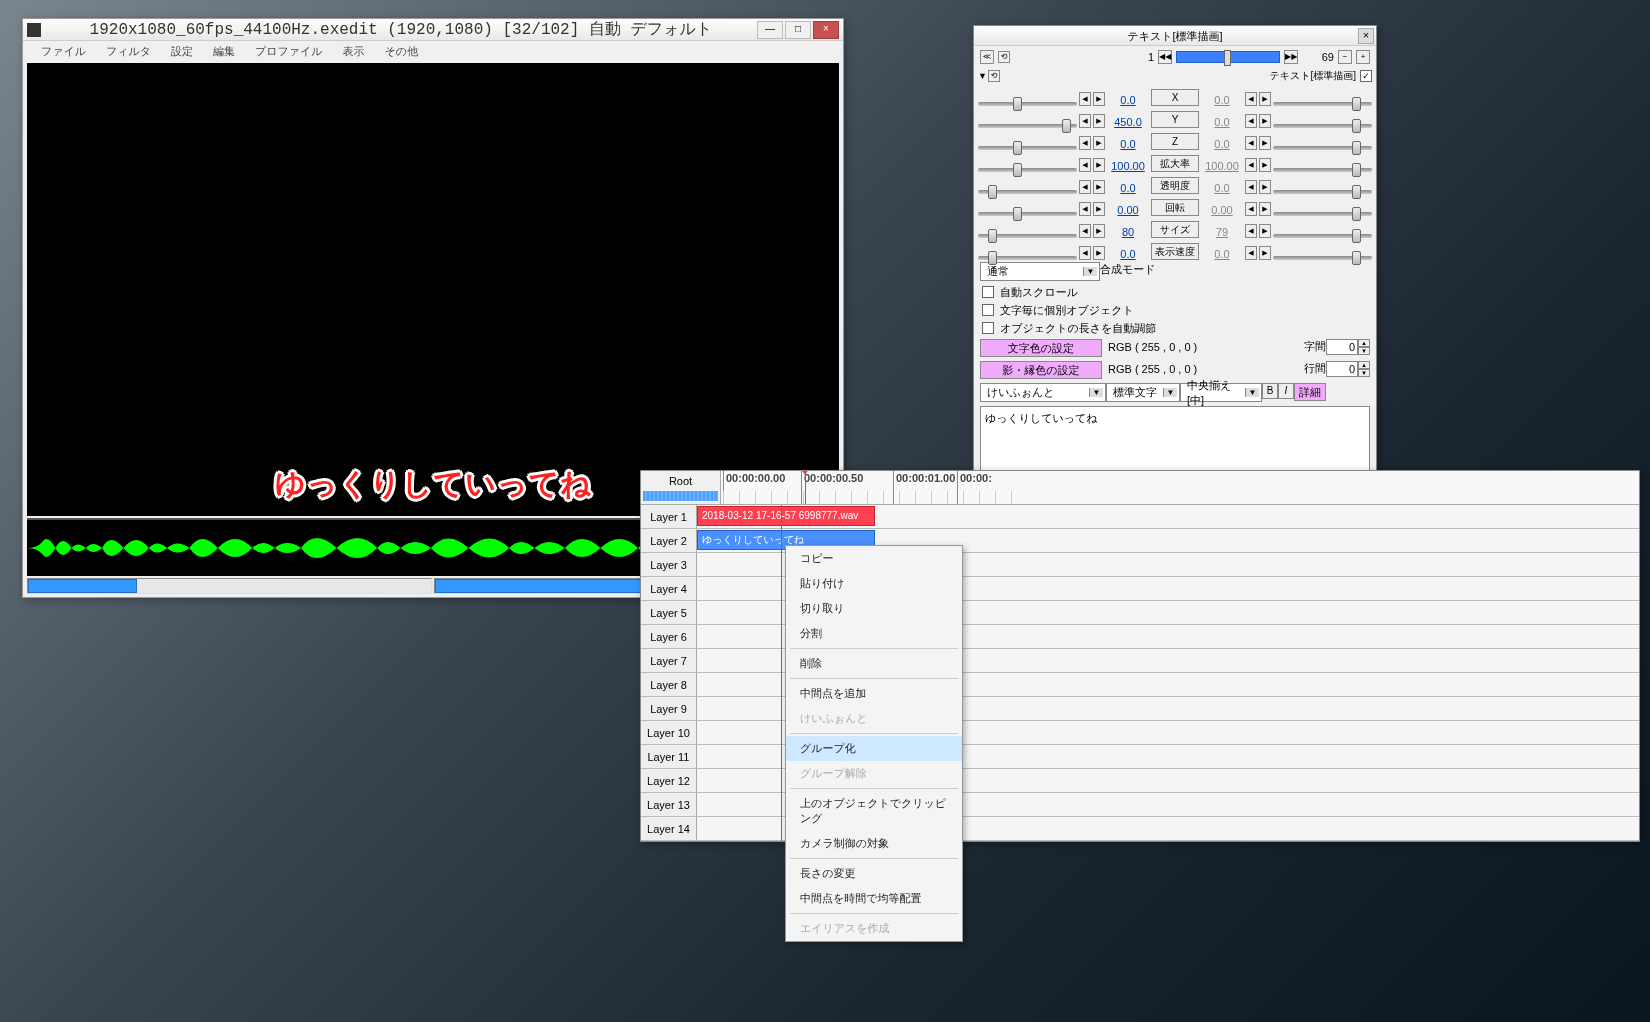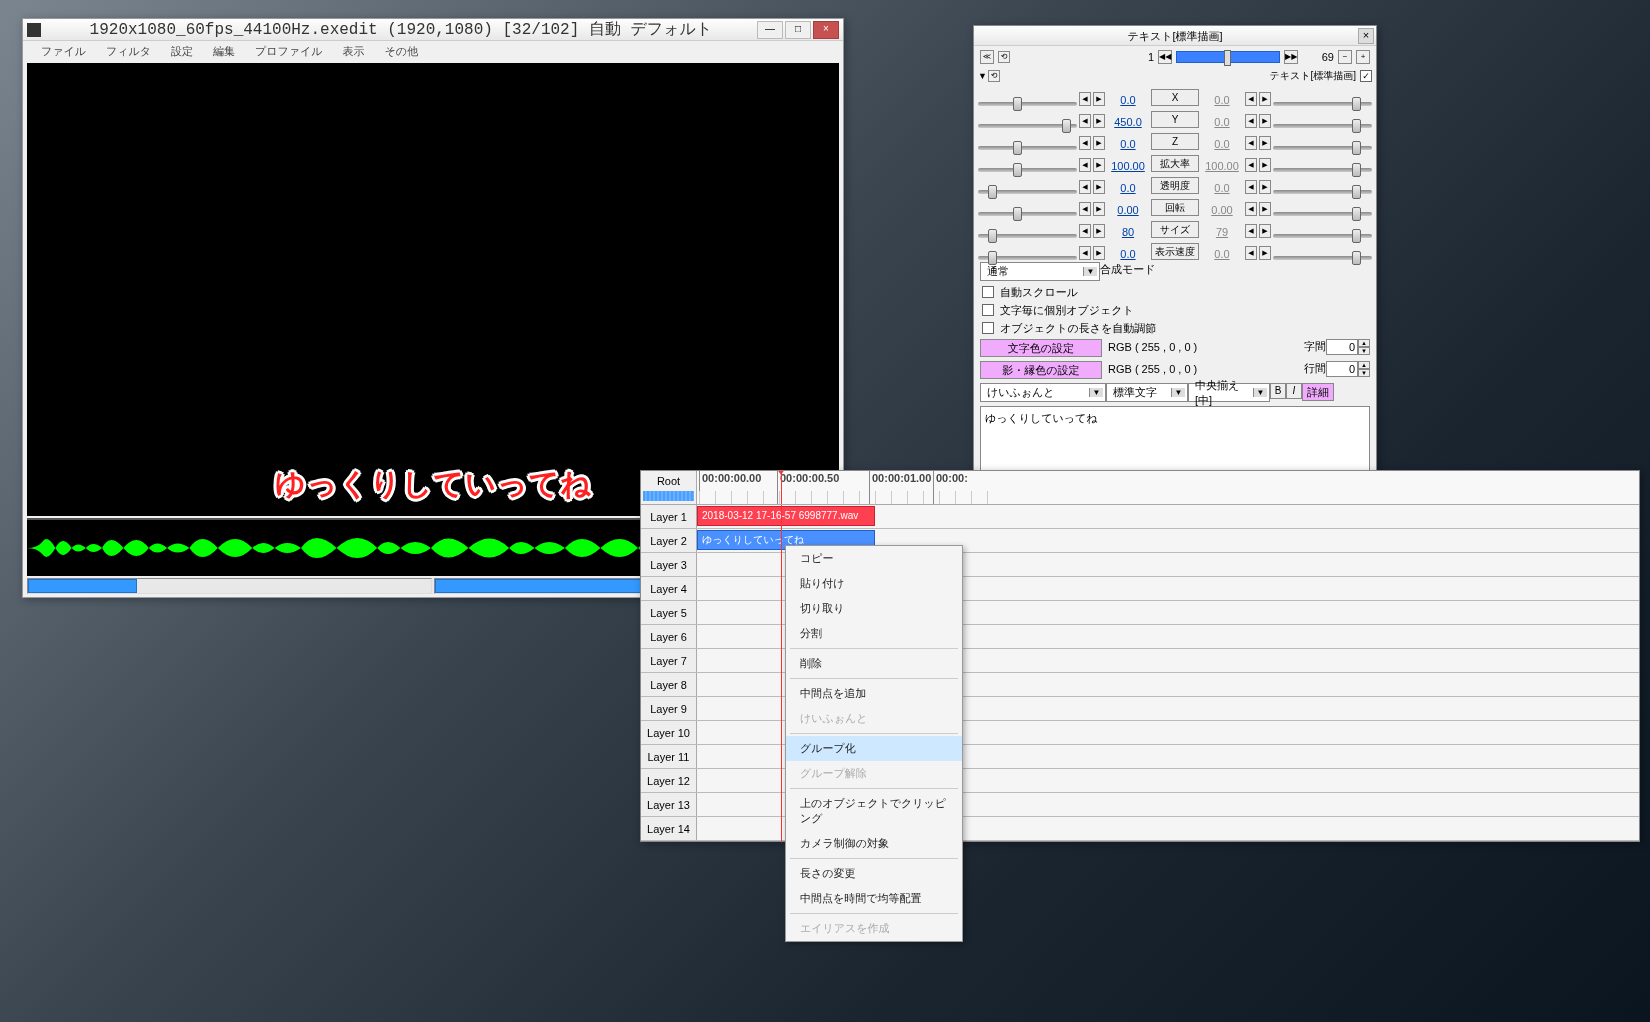--- a/index.html
+++ b/index.html
@@ -18,21 +18,21 @@
 .preview-text { position: absolute; left: 248px; top: 401px; font-size: 30px; color: #ff2020; font-weight: 900; text-shadow: -2px -2px 0 #fff, 2px -2px 0 #fff, -2px 2px 0 #fff, 2px 2px 0 #fff, -3px 0 0 #fff, 3px 0 0 #fff, 0 -3px 0 #fff, 0 3px 0 #fff; font-family: "Arial Black", sans-serif; letter-spacing: 1px; }
 .waveform-strip { height: 58px; background: #000; margin: 0 4px; border-top: 2px solid #555; display: flex; align-items: center; overflow: hidden; }
 .wave { width: 100%; height: 48px; }
 .scrollbar-main { height: 16px; margin: 2px 4px; background: #e8e8e8; display: flex; }
 .sb-track { flex: 1; border: 1px inset #ddd; }
 .sb-thumb { height: 100%; background: #3399ff; border: 1px solid #2070cc; }
 
 
 .timeline-window { position: absolute; left: 640px; top: 470px; width: 1000px; background: #f0f0f0; border: 1px solid #888; box-shadow: 2px 2px 8px rgba(0,0,0,0.3); }
 .tl-header { height: 34px; display: flex; border-bottom: 1px solid #aaa; }
-.tl-root { width: 56px; border-right: 1px solid #aaa; text-align: center; line-height: 16px; padding-top: 2px; }
+.tl-root { width: 80px; border-right: 1px solid #aaa; text-align: center; line-height: 16px; padding-top: 2px; }
 .tl-root-bar { height: 10px; background: repeating-linear-gradient(90deg, #4aa0ff 0 2px, #6ab0ff 2px 4px); margin: 2px; }
 .tl-ruler { flex: 1; background: #f8f8f8; font-size: 10px; position: relative; overflow: hidden; }
 .tl-tick { position: absolute; top: 0; height: 100%; border-left: 1px solid #888; padding: 1px 2px; color: #444; font-weight: bold; }
 .tl-tick::after { content: ''; position: absolute; left: 0; bottom: 0; height: 14px; width: 1px; }
 .tl-minor { position: absolute; top: 20px; bottom: 0; border-left: 1px solid #ccc; }
 .tl-playhead { position: absolute; top: 0; bottom: 0; width: 1px; background: #ff3030; z-index: 5; }
 .tl-playhead::before { content: ''; position: absolute; top: -2px; left: -4px; border: 4px solid transparent; border-top: 6px solid #ff3030; }
 .tl-row { height: 24px; display: flex; border-bottom: 1px solid #bbb; }
 .tl-label { width: 56px; border-right: 1px solid #aaa; text-align: center; line-height: 24px; background: #eee; }
 .tl-track { flex: 1; background: #f5f5f5; position: relative; }
@@ -322,21 +322,21 @@
           <div class="spin-btn">▼</div>
         </div>
       </div>
   </div>
 
   <div class="row-flex">
     <div class="combo" style="width:126px">
         <span class="combo-text">けいふぉんと</span>
         <span class="combo-arrow">▼</span>
       </div>
-    <div class="combo" style="width:82px">
+    <div class="combo" style="width:74px">
         <span class="combo-text">標準文字</span>
         <span class="combo-arrow">▼</span>
       </div>
     <div class="combo" style="width:82px">
         <span class="combo-text">中央揃え[中]</span>
         <span class="combo-arrow">▼</span>
       </div>
     <div class="bi-btn">B</div>
     <div class="bi-btn" style="font-style:italic">I</div>
     <div class="btn-wide" style="width:32px">詳細</div>

